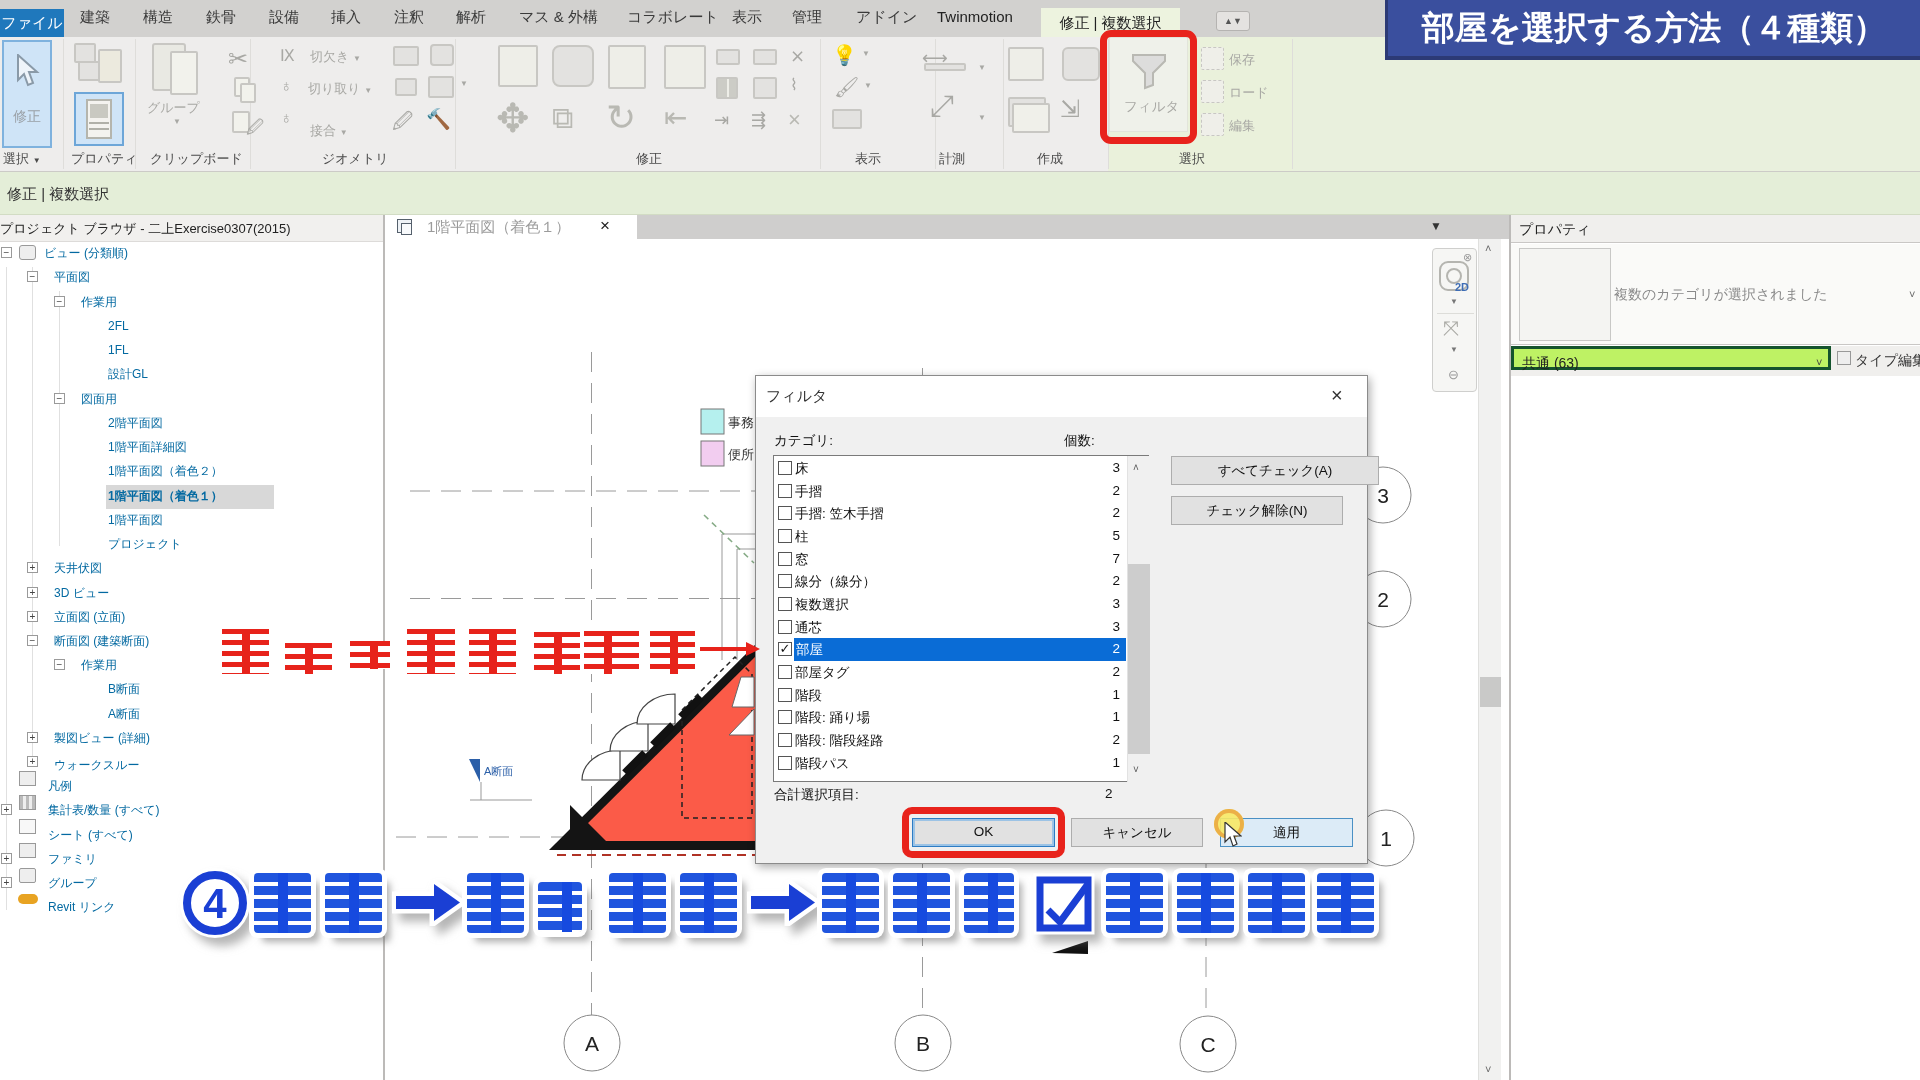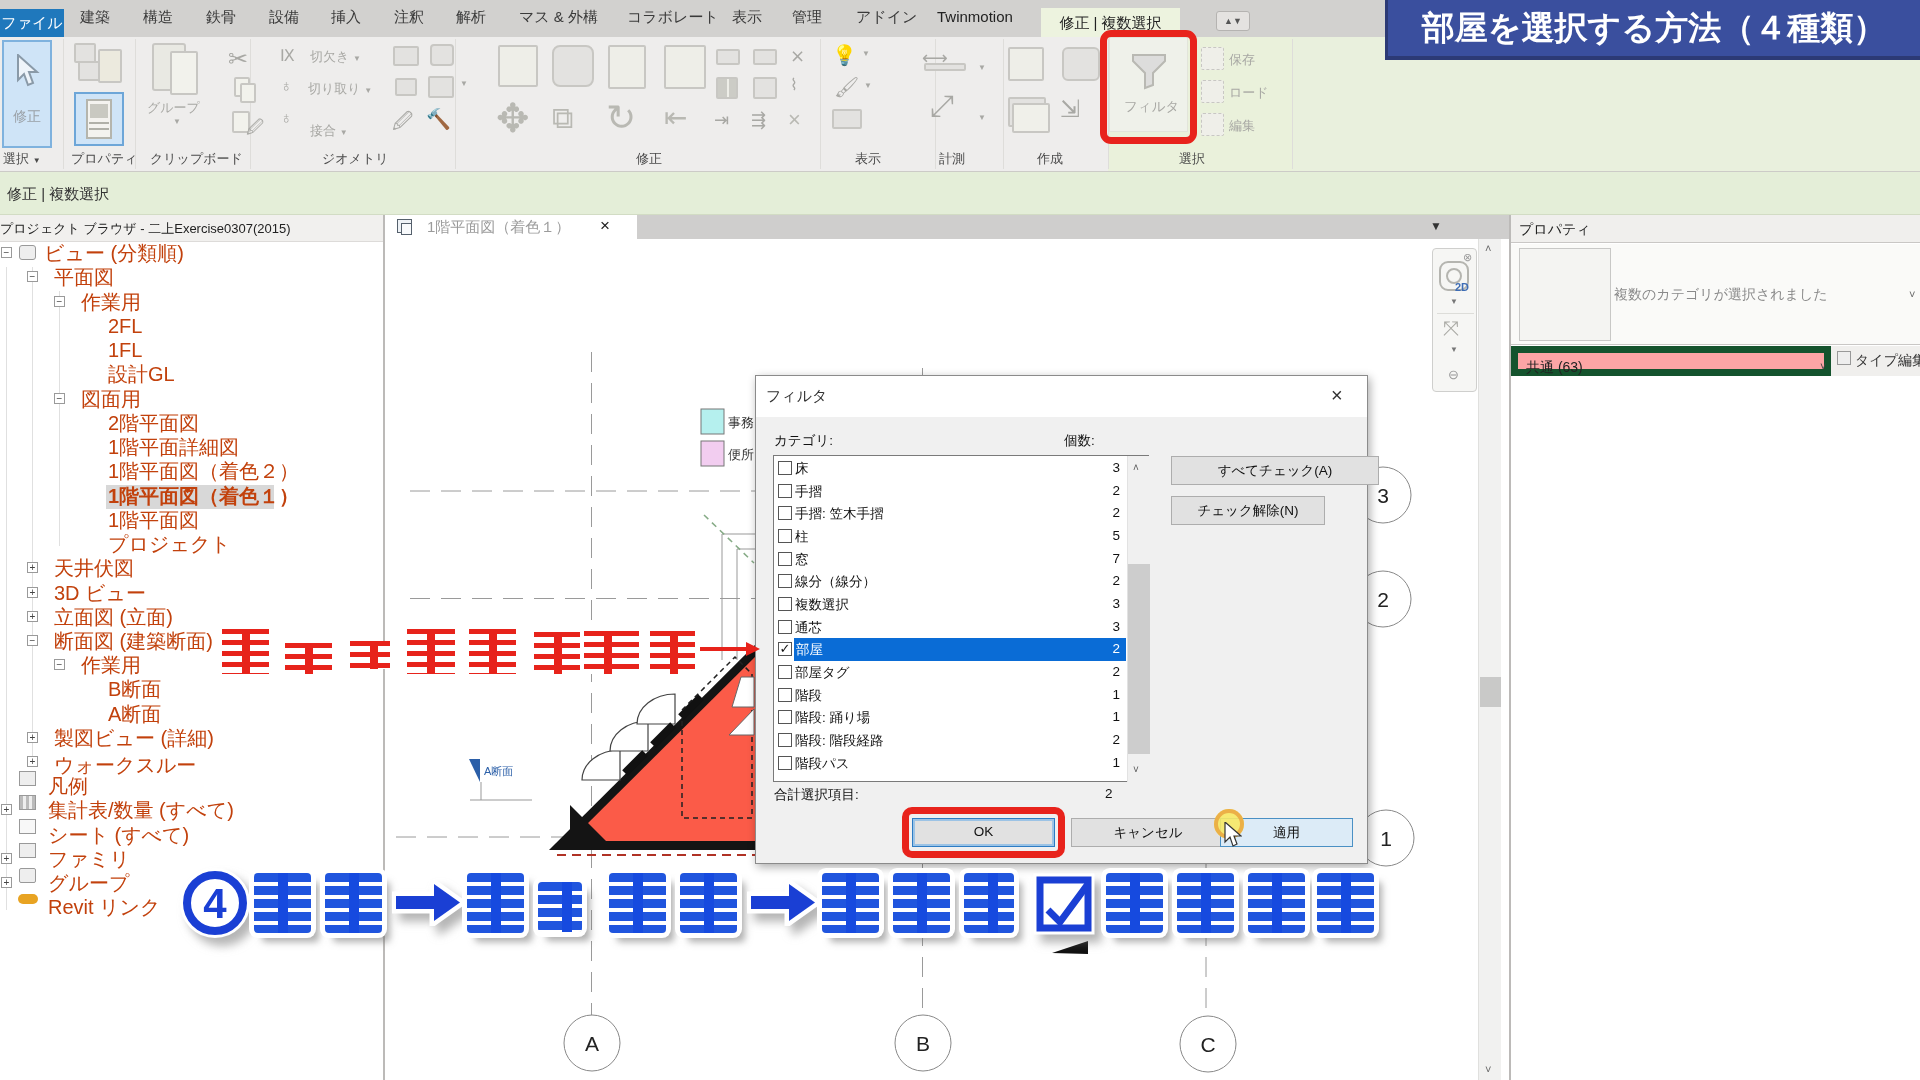--- a/index.html
+++ b/index.html
@@ -14,21 +14,21 @@
 .psep{position:absolute;top:2px;width:1px;height:130px;background:#deddda}
 .plabel{position:absolute;top:113px;font-size:13px;color:#4a4a4a;white-space:nowrap}
 .gicon{position:absolute;border:2px solid #c8c7c3;background:#e3e2e0;border-radius:2px}
 .gtxt{position:absolute;font-size:13px;color:#a8a8a4;white-space:nowrap}
 #selpanel{left:1108px;top:0;width:184px;height:134px;background:#eaf1db}
 
 #msgbar{left:0;top:172px;width:1920px;height:43px;background:#e4eed8;border-bottom:1px solid #d2dcc4;font-size:15px;color:#333;line-height:43px;padding-left:7px}
 
 #lpanel{left:0;top:215px;width:385px;height:865px;background:#fff;border-right:2px solid #bcbab8}
 #lphead{left:0;top:0;width:383px;height:27px;background:#f1f0ee;border-bottom:1px solid #dddbd9;font-size:13px;color:#222;line-height:27px;white-space:nowrap;overflow:hidden}
-.trow{position:absolute;font-size:20px;color:#c2410c;white-space:nowrap;height:24px;line-height:24px}
+.trow{position:absolute;font-size:12px;color:#0369a1;white-space:nowrap;height:24px;line-height:24px}
 .tbox{position:absolute;width:11px;height:11px;border:1px solid #9a9a9a;background:#fff;font-size:10px;line-height:9px;text-align:center;color:#444}
 .ticon{position:absolute;width:17px;height:15px;border:1px solid #999;background:#eee}
 
 #canvas{left:387px;top:215px;width:1122px;height:865px;background:#fff}
 #ctabs{left:0;top:0;width:1122px;height:24px;background:#cfcecd}
 #ctab{left:0;top:0;width:250px;height:24px;background:#fff;font-size:15px;color:#9b9b9b;line-height:24px}
 
 #cscroll{left:1091px;top:24px;width:23px;height:841px;background:#f1f1f0;border-left:1px solid #e0e0de}
 
 #rpanel{left:1509px;top:215px;width:411px;height:865px;background:#fff;border-left:2px solid #bcbab8}
@@ -326,21 +326,21 @@
 <div class="abs" id="rpanel">
   <div class="abs" style="left:0;top:0;width:409px;height:28px;background:#f0efed;border-bottom:1px solid #c9c7c5">
     <div class="abs" style="left:8px;top:6px;font-size:14px;color:#222">プロパティ</div>
   </div>
   <div class="abs" style="left:0;top:29px;width:409px;height:101px;background:#fafaf8;border-bottom:1px solid #c9c7c5">
     <div class="abs" style="left:8px;top:4px;width:92px;height:93px;background:#f4f4f2;border:1px solid #c8c8c6"></div>
     <div class="abs" style="left:103px;top:42px;font-size:14px;color:#8a8a8a">複数のカテゴリが選択されました</div>
     <div class="abs" style="left:398px;top:44px;font-size:11px;color:#666">˅</div>
   </div>
   <div class="abs" style="left:0;top:131px;width:409px;height:30px;background:#f0efed">
-    <div class="abs" style="left:0;top:0;width:320px;height:30px;background:#fca5a5;border:7px solid #14532d">
+    <div class="abs" style="left:0;top:0;width:320px;height:24px;background:#bef264;border:3px solid #14532d">
       <div class="abs" style="left:8px;top:6px;font-size:14px;color:#222">共通 (63)</div>
       <div class="abs" style="left:302px;top:7px;font-size:11px;color:#444">˅</div>
     </div>
     <div class="abs" style="left:326px;top:5px;width:14px;height:14px;border:1px solid #999;background:#eee"></div>
     <div class="abs" style="left:344px;top:6px;font-size:14px;color:#333;white-space:nowrap">タイプ編集</div>
   </div>
 </div>
 
 <div class="abs" id="dlg">
   <div class="abs" style="left:0;top:0;width:611px;height:41px;background:#fff"></div>
@@ -392,25 +392,25 @@
     <div class="cnt" style="left:316px;top:253px">1</div>
       <div class="cnt" style="left:316px;top:276px">2</div>
     <div class="cnt" style="left:316px;top:299px">1</div>
     <div class="abs" style="left:353px;top:0;width:22px;height:326px;background:#f0f0f0;border-left:1px solid #e2e2e2">
       <div class="abs" style="left:5px;top:6px;font-size:10px;color:#555">˄</div>
       <div class="abs" style="left:0;top:108px;width:22px;height:190px;background:#cdcdcd"></div>
       <div class="abs" style="left:5px;top:308px;font-size:10px;color:#555">˅</div>
     </div>
   </div>
   <div class="btn" style="left:415px;top:80px;width:208px;height:29px;line-height:27px">すべてチェック(A)</div>
-  <div class="btn" style="left:415px;top:120px;width:154px;height:29px;line-height:27px">チェック解除(N)</div>
+  <div class="btn" style="left:415px;top:120px;width:172px;height:29px;line-height:27px">チェック解除(N)</div>
   <div class="abs" style="left:18px;top:410px;font-size:13.5px;color:#111">合計選択項目:</div>
   <div class="abs" style="left:349px;top:410px;font-size:13.5px;color:#111">2</div>
   <div class="btn" style="left:156px;top:442px;width:143px;height:29px;line-height:25px;border:1px solid #2d7cc4;box-shadow:inset 0 0 0 2px #9cc3e5">OK</div>
-  <div class="btn" style="left:315px;top:442px;width:154px;height:29px;line-height:27px">キャンセル</div>
+  <div class="btn" style="left:315px;top:442px;width:132px;height:29px;line-height:27px">キャンセル</div>
   <div class="btn" style="left:464px;top:442px;width:133px;height:29px;line-height:27px;background:#dcebf7;border:1px solid #4a90c4">適用</div>
   <div class="abs" style="left:146px;top:431px;width:163px;height:51px;border:7px solid #e8231c;border-radius:10px"></div>
   <div class="abs" style="left:458px;top:433px;width:30px;height:30px;border-radius:15px;background:rgba(247,233,100,.9);box-shadow:inset 0 0 0 4px rgba(232,161,60,.8)"></div>
   <svg class="abs" style="left:468px;top:446px" width="18" height="26" viewBox="0 0 18 26">
       <path d="M1 0 L1 20 L6 15 L9 24 L13 22 L10 14 L17 14 Z" fill="#fff" stroke="#333" stroke-width="1.2"></path>
     </svg>
 </div>
 
 <div id="anno">
 <div class="abs" style="left:1100px;top:30px;width:97px;height:114px;border:7px solid #e8231c;border-radius:11px"></div>

